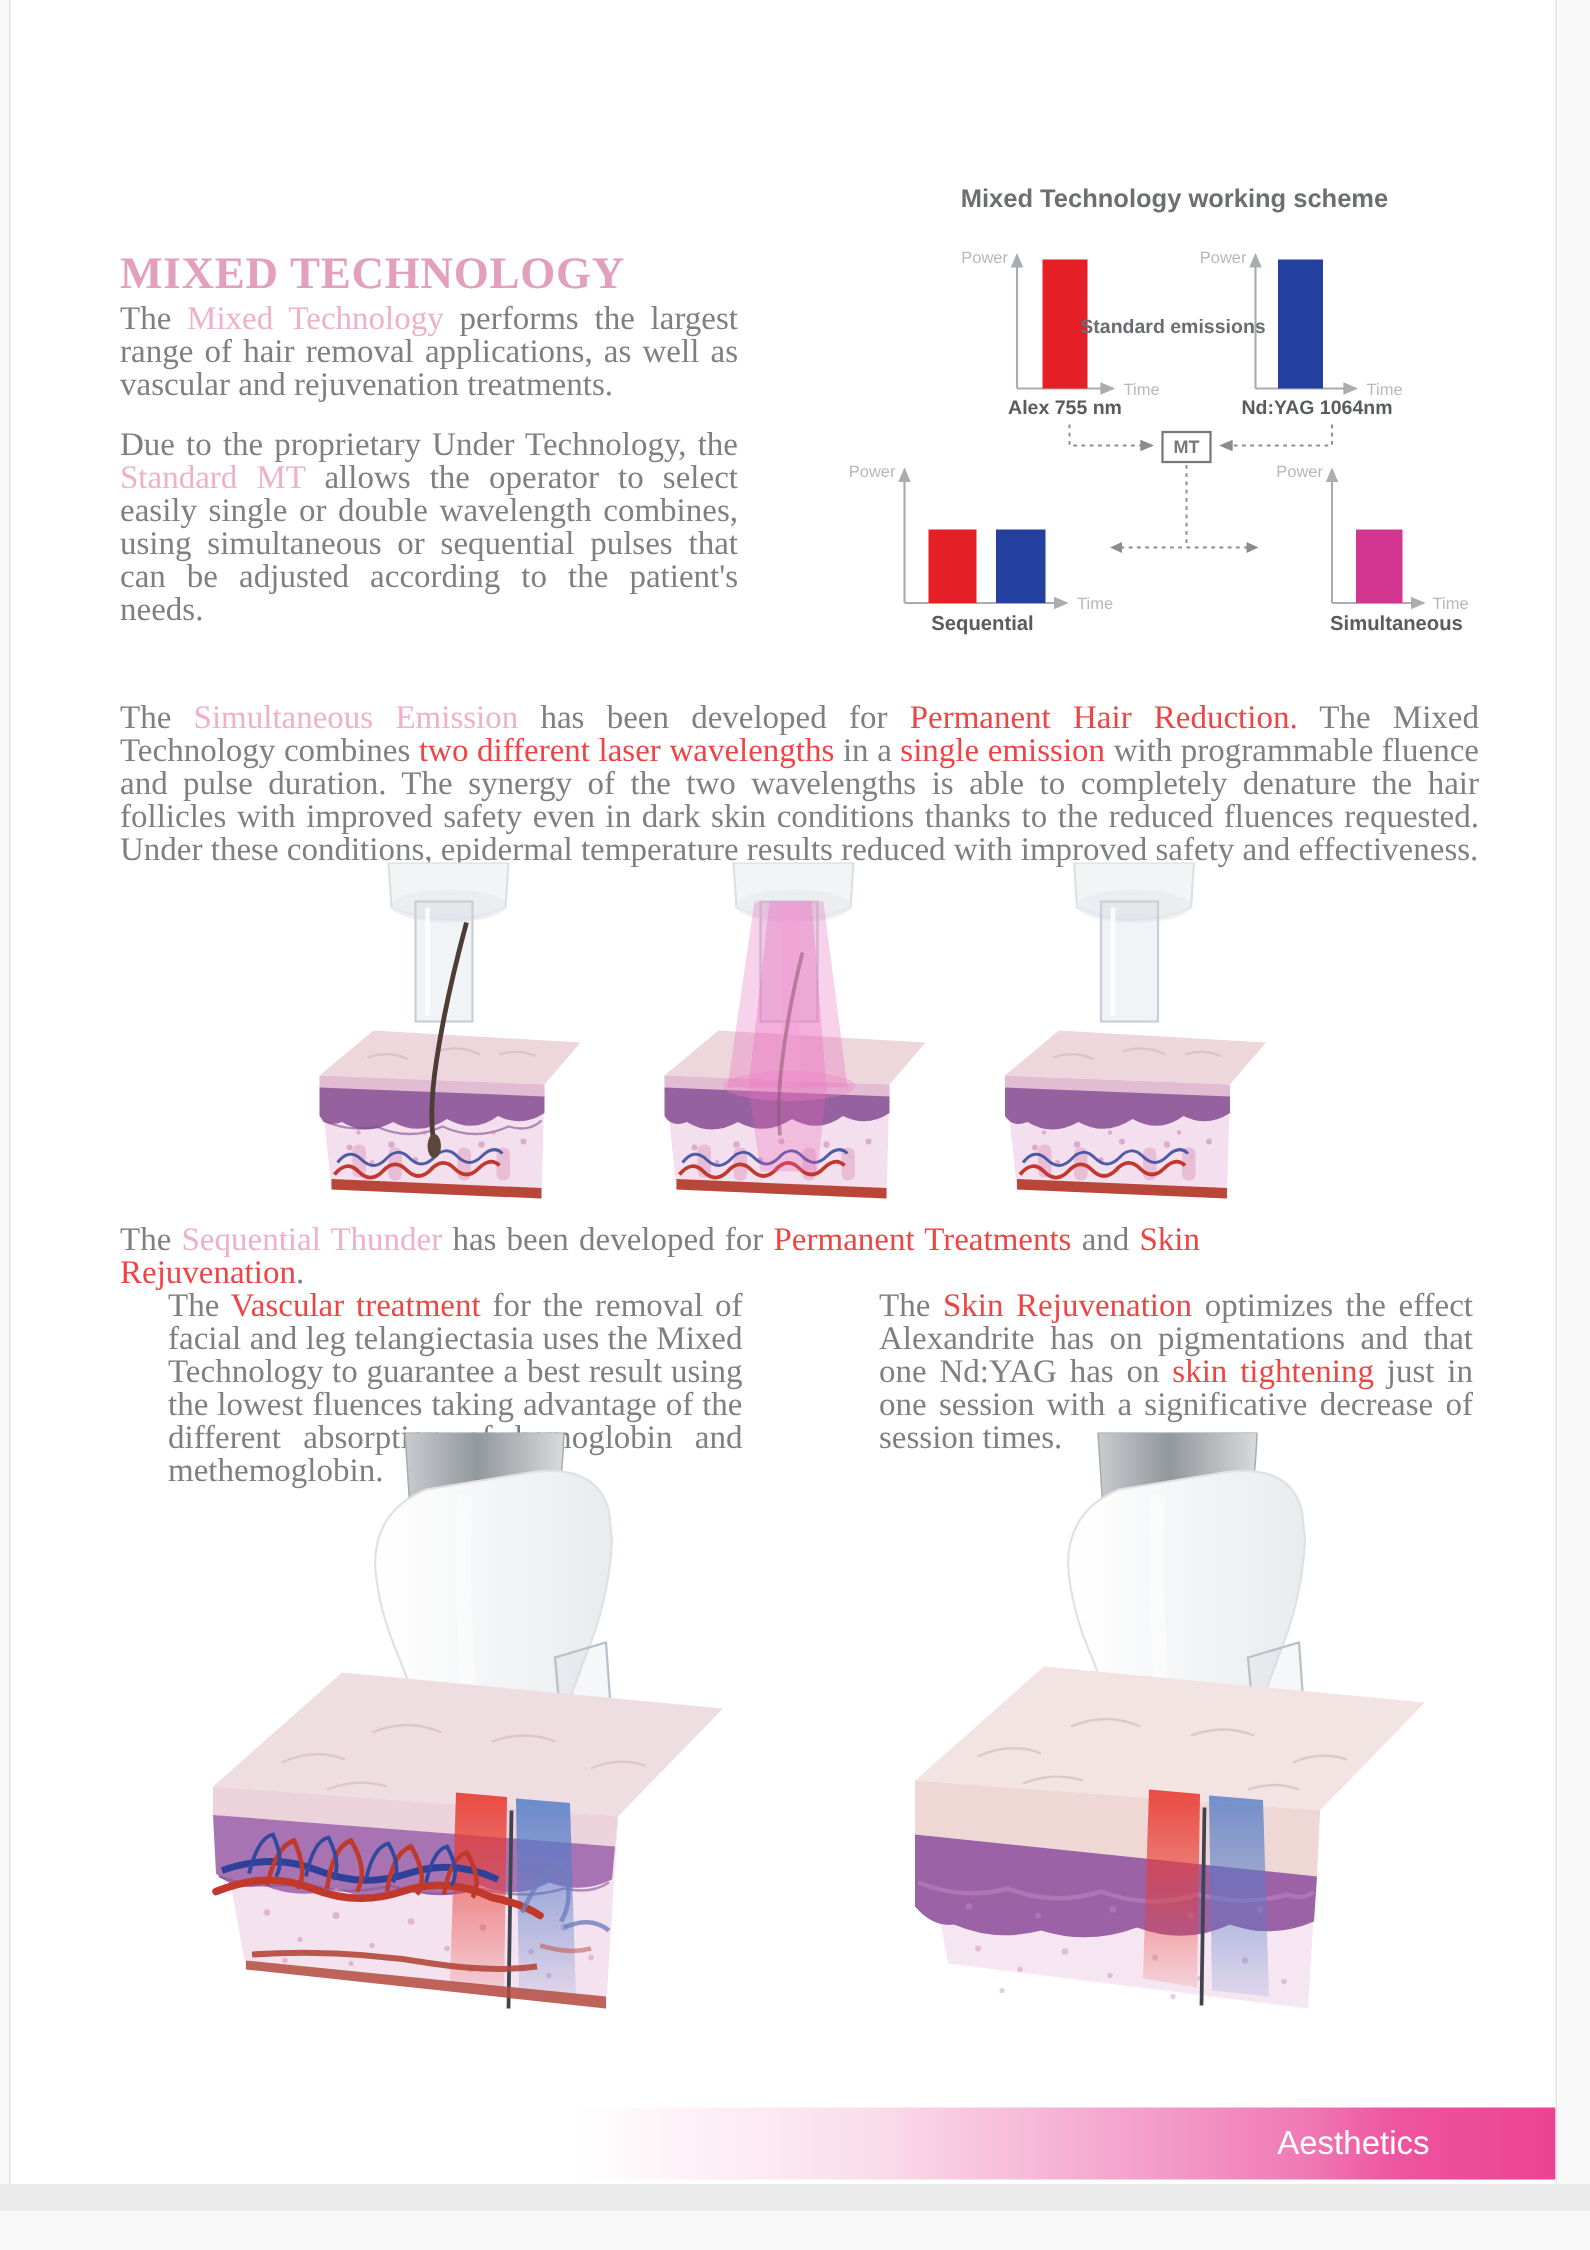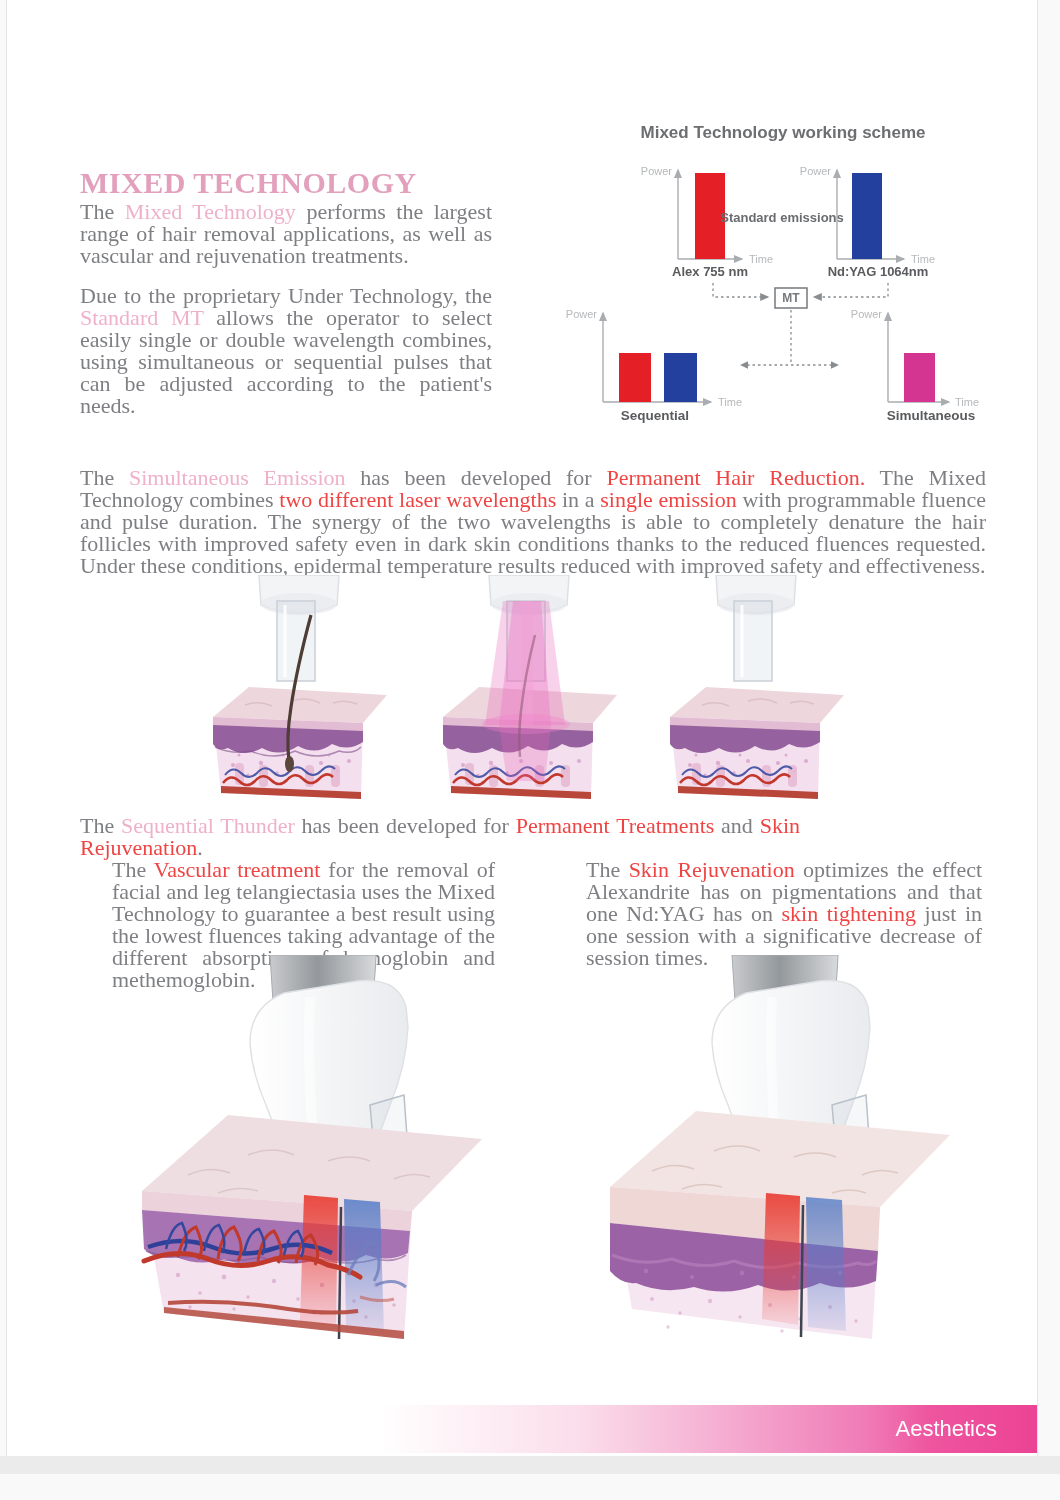--- a/index.html
+++ b/index.html
@@ -7,21 +7,21 @@
        font-family:"Liberation Serif", serif;}
   .abs{position:absolute;}
   .body-text{font-size:22px;line-height:22px;color:#7e7f83;text-align:justify;margin:0;}
   .body-text .pink{color:#efb0c9;}
   .body-text b{color:#ef4444;font-weight:normal;}
   h1.title{font-size:30px;font-weight:bold;color:#e2a0bd;letter-spacing:0.5px;margin:0;
            font-family:"Liberation Serif", serif;}
   .edge{background:#f9f9f9;}
   .banner{background:linear-gradient(90deg, rgba(244,166,205,0) 0%, rgba(247,195,218,0.55) 30%,
           #f4a7ce 55%, #f07bb6 74%, #ee549f 84%, #ec4394 100%);}
-  .banner span{display:block;text-align:right;padding-right:40px;line-height:48px;
+  .banner span{display:block;text-align:right;padding-right:84px;line-height:48px;
           color:#ffffff;font-size:22px;font-family:"Liberation Sans", sans-serif;}
   svg text{font-family:"Liberation Sans", sans-serif;}
 </style>
 </head>
 <body>
 
 <h1 class="abs title" style="left:80px;top:166px;">MIXED TECHNOLOGY</h1>
 
 <p class="abs body-text" style="left:80px;top:201px;width:412px"><span>The </span><span class="pink">Mixed Technology</span><span> performs the largest range of hair removal applications, as well as vascular and rejuvenation treatments.</span></p>
 

